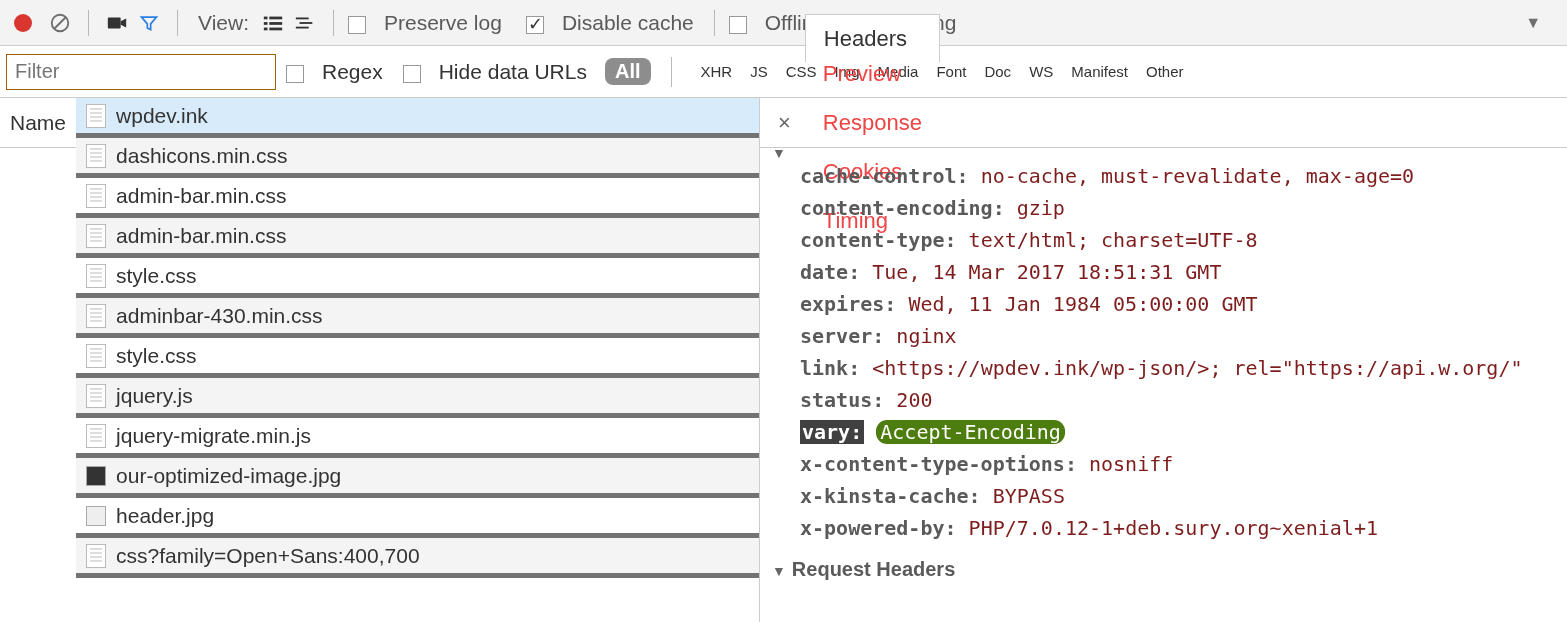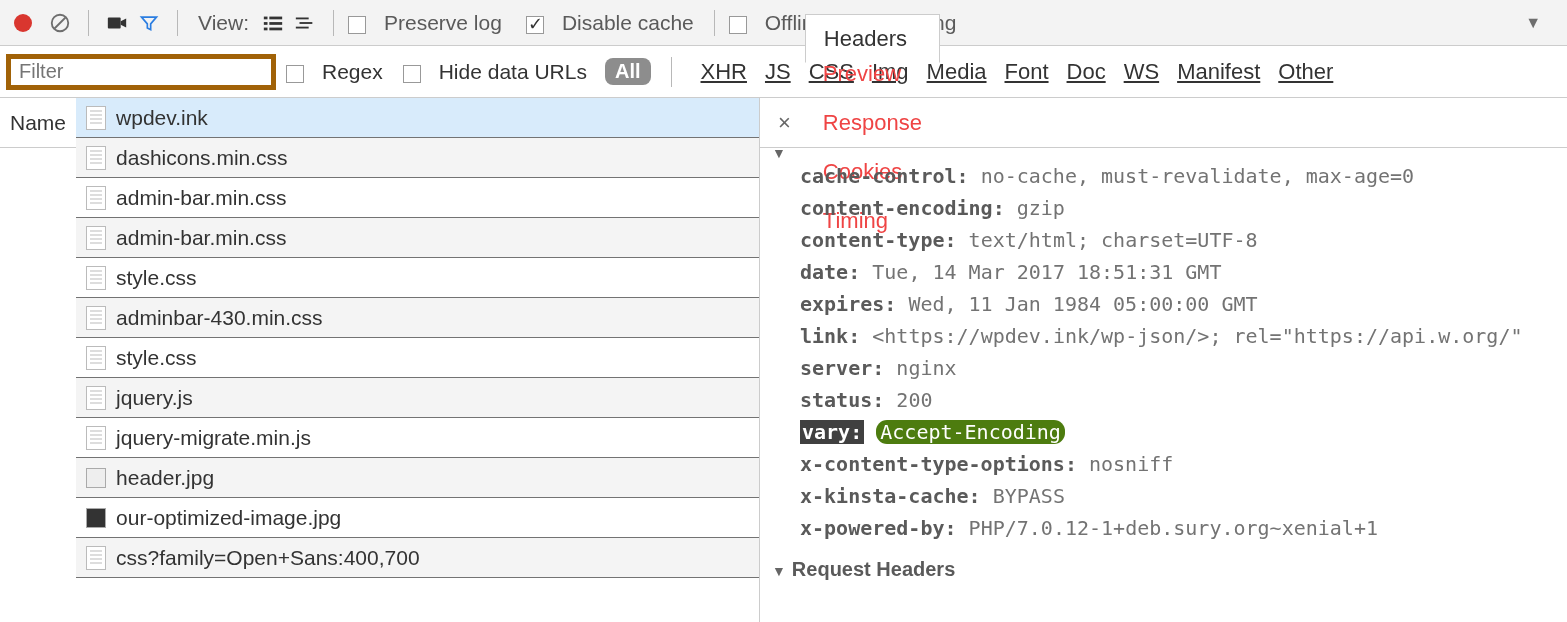--- a/index.html
+++ b/index.html
@@ -54,48 +54,48 @@
   align-items:center;
   height: 52px;
   border-bottom: 1px solid #ccc;
   padding: 0 6px;
   gap: 10px;
   background:#fff;
 }
 .filter-input {
   width: 270px;
   height: 36px;
-  border:5px solid #a16207;
+  border:1px solid #a16207;
   padding: 0 8px;
   font-size: 20px;
   color:#5a5a5a;
 }
 .filterbar .label { font-size:21px; color:#333; }
 .filterbar .sep {
   width:1px; height:30px; background:#b8b8b8; margin:0 10px;
 }
 .pill {
   display:inline-flex; align-items:center; justify-content:center;
   background:#8d8d8d; color:#fff; border-radius:8px; padding:2px 10px; font-size:20px;font-weight:bold;
 }
-.filterbar .type { font-size:22px; color:#333; margin:0 9px;text-decoration:underline; }
+.filterbar .type { font-size:15px; color:#333; margin:0 9px; }
 
 
 .main { display:flex; height: calc(622px - 46px - 52px); }
 .left-panel { width: 760px; border-right:1px solid #ccc; display:flex; flex-direction:row; }
 .left-header {
   height:50px; display:flex; align-items:center; padding:0 10px; border-bottom:1px solid #ccc; font-size:21px; color:#333;
 }
 .request-list { flex:1; overflow-y:auto; position:relative; }
 .request-list::-webkit-scrollbar { width:16px; }
 .request-list::-webkit-scrollbar-track { background:#f0f0f0; }
 .request-list::-webkit-scrollbar-thumb { background:#b0b0b0; }
 .req-row {
   display:flex; align-items:center; height:40px; padding:0 10px; font-size:21px; gap:10px;
-  border-bottom:1px solid #737373;
+  border-bottom:5px solid #737373;
 }
 .req-row:nth-child(odd){ background:#fff; }
 .req-row:nth-child(even){ background:#f4f4f4; }
 .req-row.selected { background:#d8ebfb; }
 .file-icon {
   width:20px; height:24px; border:1px solid #bbb; background:#fff; position:relative; flex-shrink:0;
 }
 .file-icon::before {
   content:""; position:absolute; top:3px; left:3px; right:3px; height:2px; background:#ddd;
   box-shadow: 0 4px 0 #ddd, 0 8px 0 #ddd, 0 12px 0 #ddd;
@@ -123,21 +123,21 @@
 .section-title {
   display:flex; align-items:center; font-weight:bold; color:#5a5a5a; margin-top:8px; gap:6px;
 }
 .section-title.cut { margin-top:-8px; }
 .tri { font-size:14px; color:#666; transform: translateY(1px); }
 .header-line {
   padding-left: 28px; line-height: 32px; white-space: nowrap;
   font-family: Menlo, Consolas, monospace; font-size:20px;
 }
 .header-key { font-weight:bold; color:#5a5a5a; }
-.header-val { color:#737373; }
+.header-val { color:#7f1d1d; }
 .highlight-key { background:#404040; color:#fff; padding:0 2px; }
 .highlight-val { background:#4d7c0f; color:#fff; padding:0 4px;border-radius:11px; }
 </style>
 </head>
 <body>
 
 <div class="toolbar">
   <span class="record-btn"></span>
   <span class="icon-btn icon-gray">
     <svg width="22" height="22" viewBox="0 0 24 24" fill="none" stroke="#6e6e6e" stroke-width="2">
@@ -235,26 +235,26 @@
         </div>
         <div class="req-row">
           <span class="file-icon"></span>
           <span>jquery.js</span>
         </div>
         <div class="req-row">
           <span class="file-icon"></span>
           <span>jquery-migrate.min.js</span>
         </div>
         <div class="req-row">
+          <span class="img-icon dark"></span>
+          <span>our-optimized-image.jpg</span>
+        </div>
+        <div class="req-row">
           <span class="img-icon"></span>
           <span>header.jpg</span>
-        </div>
-        <div class="req-row">
-          <span class="img-icon dark"></span>
-          <span>our-optimized-image.jpg</span>
         </div>
         <div class="req-row">
           <span class="file-icon"></span>
           <span>css?family=Open+Sans:400,700</span>
         </div>
       </div>
   </div>
 
   <div class="right-panel">
     <div class="tabs">
@@ -270,22 +270,22 @@
     <div class="headers-body">
       <div class="section-title cut">
         <span class="tri">▼</span>
       </div>
       <div id="resp-headers">
           <div class="header-line"><span class="header-key">cache-control:</span> <span class="header-val">no-cache, must-revalidate, max-age=0</span></div>
           <div class="header-line"><span class="header-key">content-encoding:</span> <span class="header-val">gzip</span></div>
           <div class="header-line"><span class="header-key">content-type:</span> <span class="header-val">text/html; charset=UTF-8</span></div>
           <div class="header-line"><span class="header-key">date:</span> <span class="header-val">Tue, 14 Mar 2017 18:51:31 GMT</span></div>
           <div class="header-line"><span class="header-key">expires:</span> <span class="header-val">Wed, 11 Jan 1984 05:00:00 GMT</span></div>
+          <div class="header-line"><span class="header-key">server:</span> <span class="header-val">nginx</span></div>
           <div class="header-line"><span class="header-key">link:</span> <span class="header-val">&lt;https://wpdev.ink/wp-json/&gt;; rel="https://api.w.org/"</span></div>
-          <div class="header-line"><span class="header-key">server:</span> <span class="header-val">nginx</span></div>
           <div class="header-line"><span class="header-key">status:</span> <span class="header-val">200</span></div>
           <div class="header-line"><span class="highlight-key header-key">vary:</span> <span class="highlight-val">Accept-Encoding</span></div>
           <div class="header-line"><span class="header-key">x-content-type-options:</span> <span class="header-val">nosniff</span></div>
           <div class="header-line"><span class="header-key">x-kinsta-cache:</span> <span class="header-val">BYPASS</span></div>
           <div class="header-line"><span class="header-key">x-powered-by:</span> <span class="header-val">PHP/7.0.12-1+deb.sury.org~xenial+1</span></div>
         </div>
       <div class="section-title" style="margin-top:14px">
         <span class="tri">▼</span>
         <span>Request Headers</span>
       </div>

